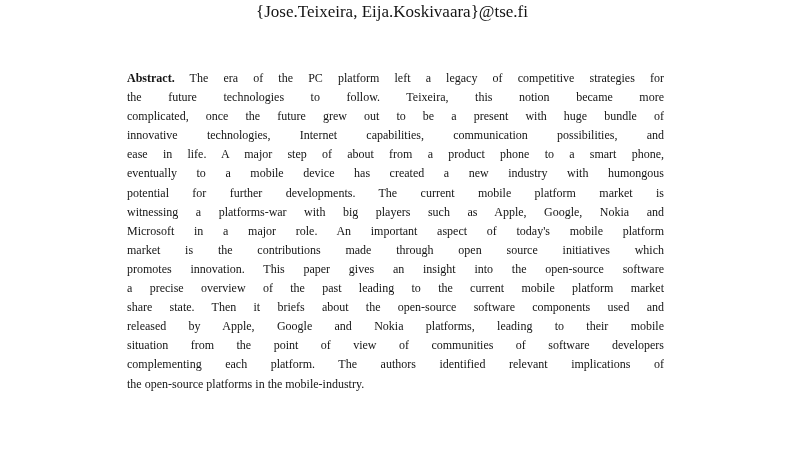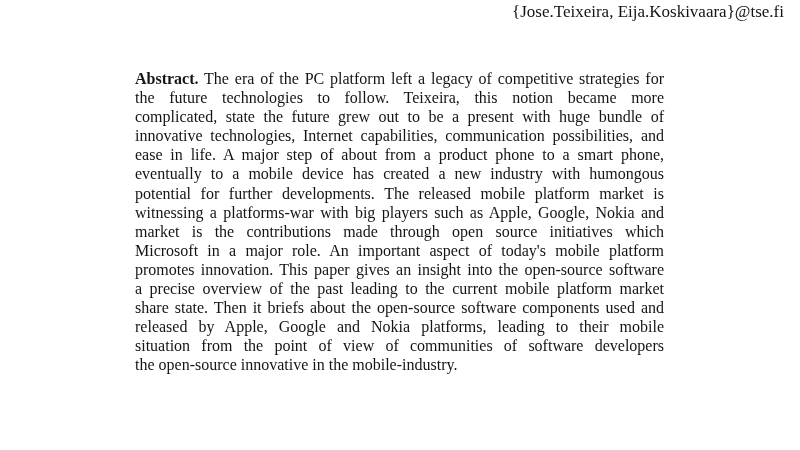--- a/index.html
+++ b/index.html
@@ -7,61 +7,61 @@
     width: 800px; height: 450px;
     background: #ffffff;
     font-family: "Liberation Serif", "DejaVu Serif", serif;
     color: #141414;
     position: relative;
     overflow: hidden;
   }
   .email-line {
     position: absolute;
     top: 2px; left: 0; right: 16px;
-    text-align: right;
+    text-align: center;
     font-size: 17px;
     line-height: 20px;
     white-space: nowrap;
   }
   .abstract {
     position: absolute;
     top: 69px;
     left: 127px;
     width: 537px;
   }
   .line {
-    font-size: 16px;
+    font-size: 12px;
     line-height: 19.1px;
     text-align: justify;
     text-align-last: justify;
     white-space: normal;
-    margin-left: 8px;
   }
   .line.last {
     text-align-last: left;
   }
   .bold { font-weight: bold; }
 </style>
 </head>
 <body>
 
 <div>
   <div class="email-line">{Jose.Teixeira, Eija.Koskivaara}@tse.fi</div>
 
   <div class="abstract">
     <div class="line"><span class="bold">Abstract.</span><span> The era of the PC platform left a legacy of competitive strategies for</span></div>
     <div class="line">the future technologies to follow. Teixeira, this notion became more</div>
-    <div class="line">complicated, state the future grew out to be a present with huge bundle of</div>
+    <div class="line">complicated, once the future grew out to be a present with huge bundle of</div>
     <div class="line">innovative technologies, Internet capabilities, communication possibilities, and</div>
     <div class="line">ease in life. A major step of about from a product phone to a smart phone,</div>
     <div class="line">eventually to a mobile device has created a new industry with humongous</div>
-    <div class="line">potential for further developments. The released mobile platform market is</div>
+    <div class="line">potential for further developments. The current mobile platform market is</div>
     <div class="line">witnessing a platforms-war with big players such as Apple, Google, Nokia and</div>
+    <div class="line">Microsoft in a major role. An important aspect of today's mobile platform</div>
     <div class="line">market is the contributions made through open source initiatives which</div>
-    <div class="line">Microsoft in a major role. An important aspect of today's mobile platform</div>
     <div class="line">promotes innovation. This paper gives an insight into the open-source software</div>
     <div class="line">a precise overview of the past leading to the current mobile platform market</div>
     <div class="line">share state. Then it briefs about the open-source software components used and</div>
     <div class="line">released by Apple, Google and Nokia platforms, leading to their mobile</div>
     <div class="line">situation from the point of view of communities of software developers</div>
-    <div class="line last">the open-source innovative in the mobile-industry.</div>
+    <div class="line">complementing each platform. The authors identified relevant implications of</div>
+    <div class="line last">the open-source platforms in the mobile-industry.</div>
   </div>
 </div>
 
 </body></html>

